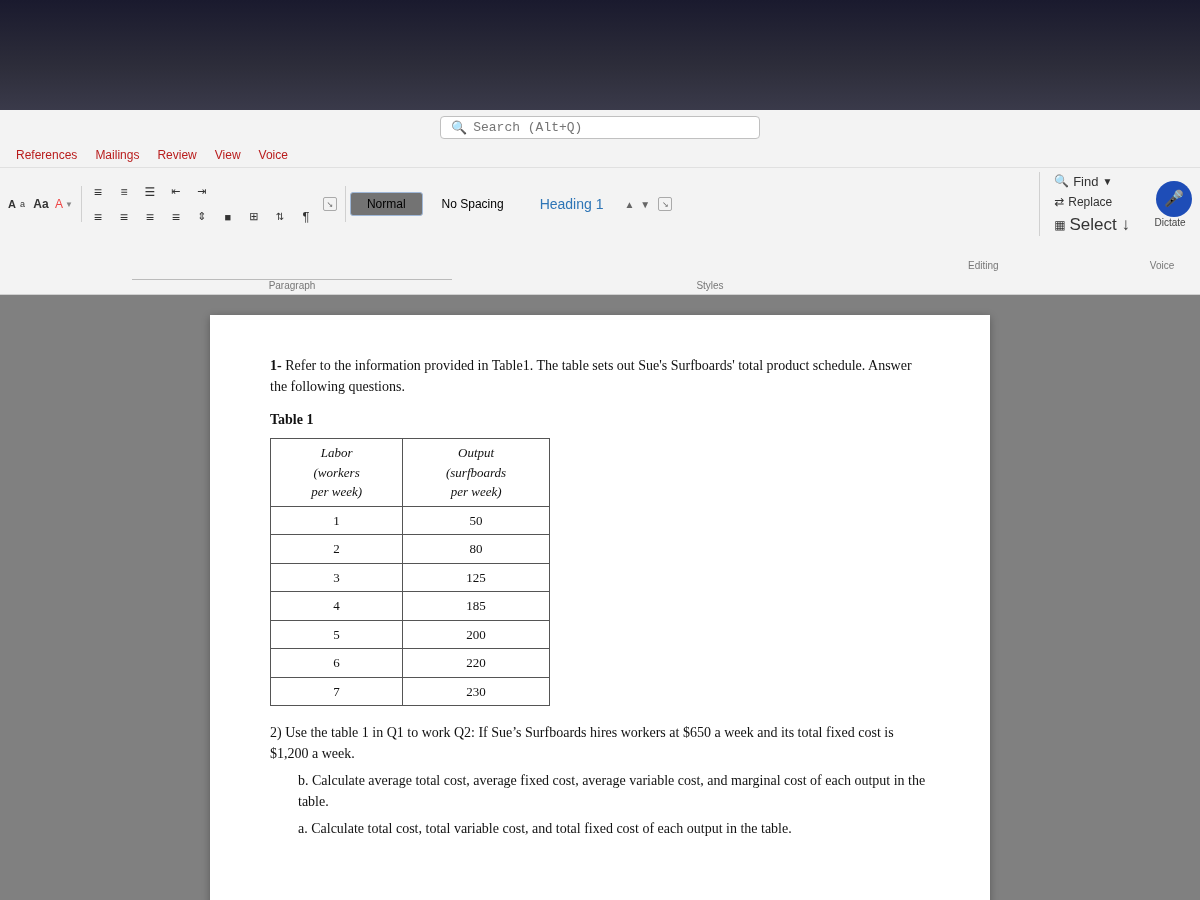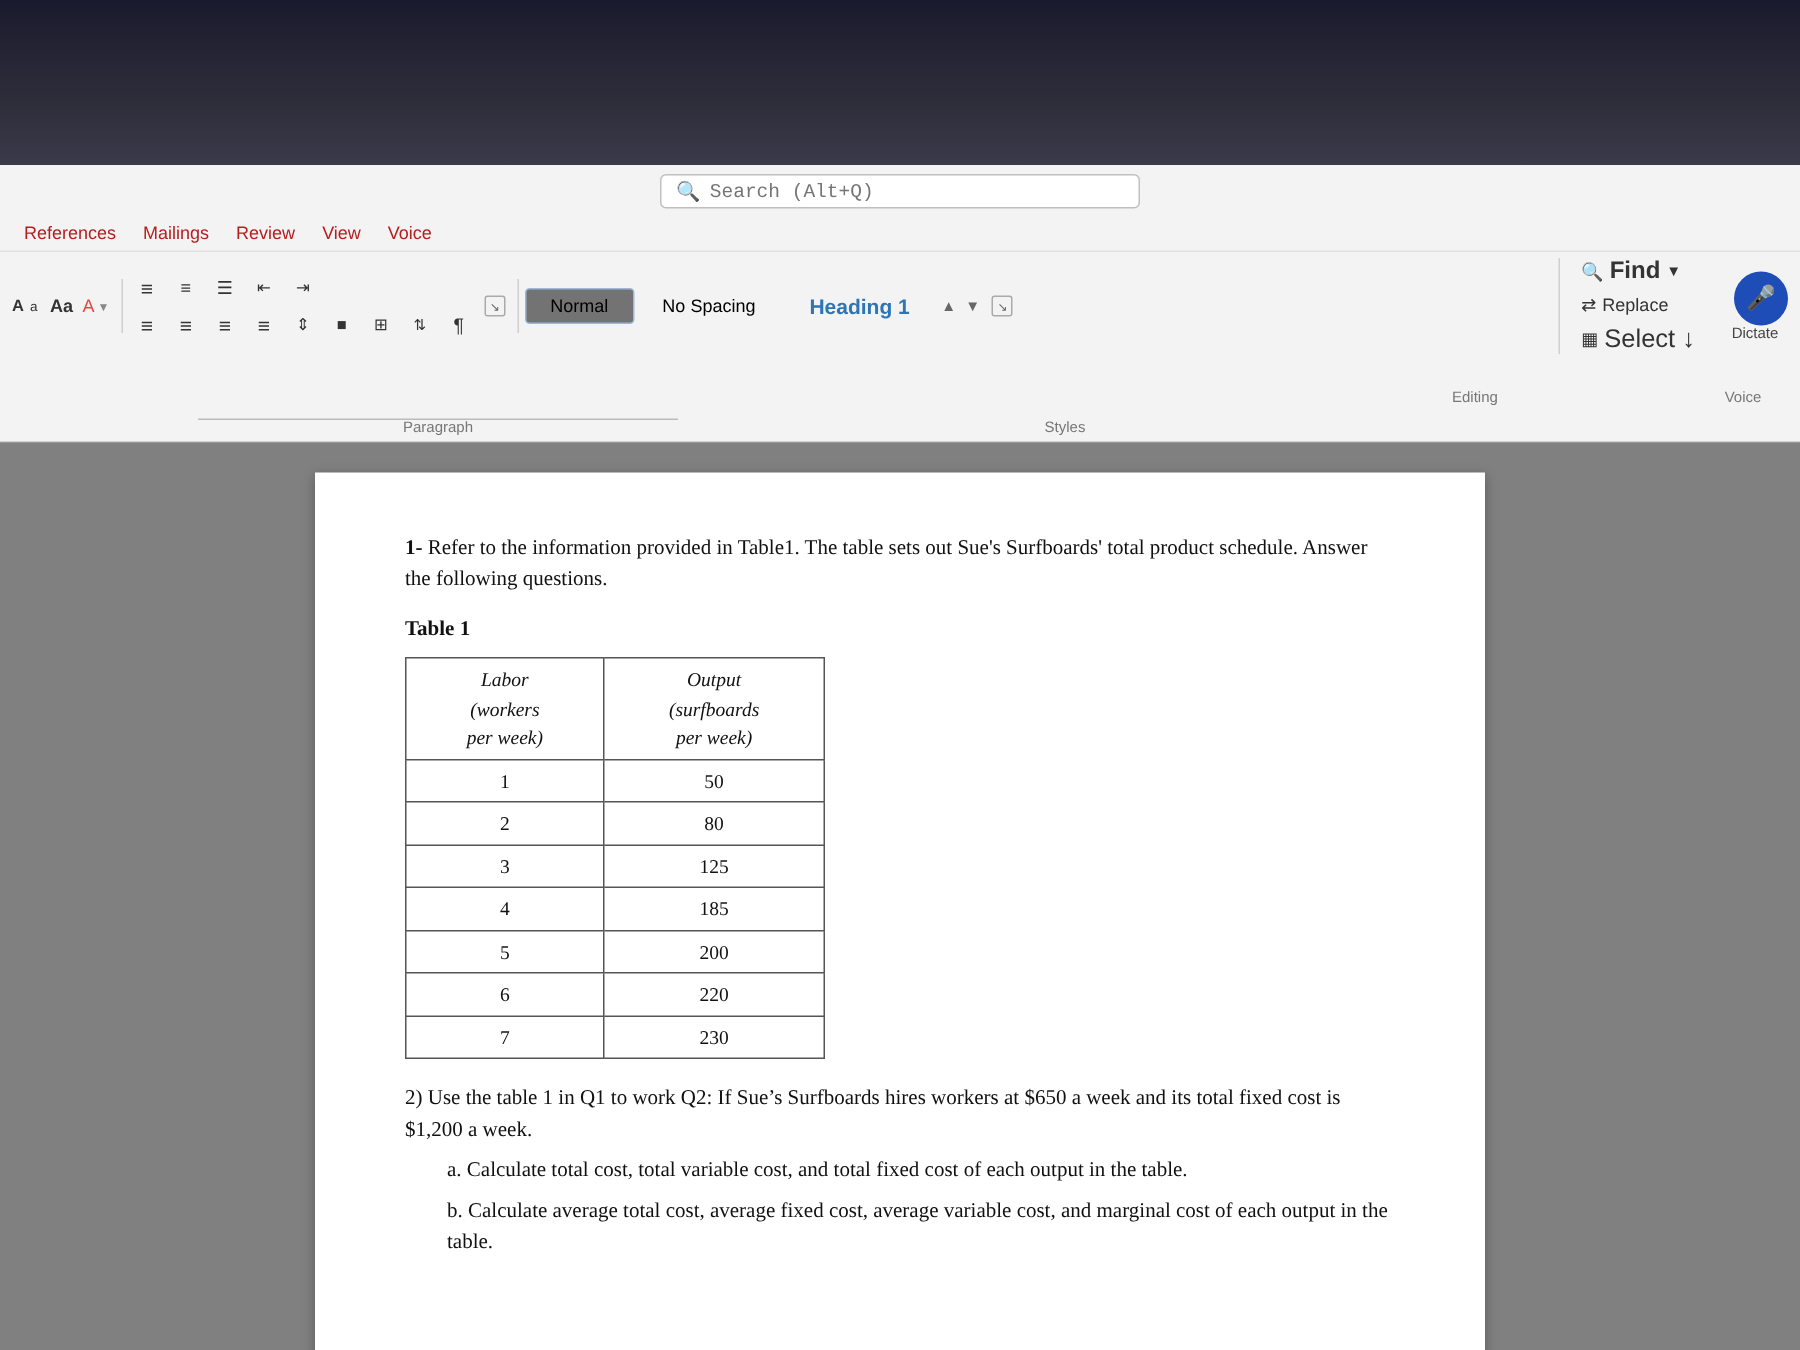--- a/index.html
+++ b/index.html
@@ -123,21 +123,21 @@
     }
 
     .style-pill {
       padding: 4px 16px;
       font-size: 12px;
       cursor: pointer;
       border-radius: 3px;
       border: 1px solid transparent;
     }
     .style-pill.active { background: #737373; border-color: #a0b8d8; }
-    .style-pill.heading { font-weight: bold; font-size: 14px; color: #2e75b6; }
+    .style-pill.heading { font-weight: normal; font-size: 14px; color: #2e75b6; }
 
     .edit-btn {
       display: flex;
       align-items: center;
       gap: 4px;
       font-size: 12px;
       color: #333;
       cursor: pointer;
       padding: 2px 6px;
       border-radius: 3px;
@@ -321,21 +321,21 @@
         <div class="style-pill heading">Heading 1</div>
         <div class="styles-scroll-arrow">▲</div>
         <div class="styles-scroll-arrow">▼</div>
         <div class="dialog-launcher" style="margin-left:4px;">↘</div>
       </div>
     </div>
 
     <div style="display:flex; flex-direction:column; gap:2px; padding-left:8px; border-left:1px solid #d0d0d0; height:64px; justify-content:center;">
       <div class="edit-btn">
         <span style="font-size:12px;">🔍</span>
-        <span style="font-size:16px;font-weight:bold;">Find</span>
+        <span style="font-size:13px;">Find</span>
         <span style="font-size:10px;">▼</span>
       </div>
       <div class="edit-btn">
         <span style="font-size:12px;">⇄</span>
         <span style="font-size:12px;">Replace</span>
       </div>
       <div class="edit-btn">
         <span style="font-size:12px;">▦</span>
         <span style="font-size:17px;">Select ↓</span>
       </div>
@@ -405,18 +405,18 @@
             <tr>
               <td>7</td>
               <td>230</td>
             </tr>
           </tbody>
       </table>
     </div>
 
     <div class="doc-q2">
       <p>2)  Use the table 1 in Q1 to work Q2: If Sue’s Surfboards hires workers at $650 a week and its total fixed cost is $1,200 a week.</p>
+      <p class="indent">b. Calculate average total cost, average fixed cost, average variable cost, and marginal cost of each output in the table.</p>
       <p class="indent">a. Calculate total cost, total variable cost, and total fixed cost of each output in the table.</p>
-      <p class="indent">b. Calculate average total cost, average fixed cost, average variable cost, and marginal cost of each output in the table.</p>
     </div>
 
   </div>
 </div>
 
 </body></html>

